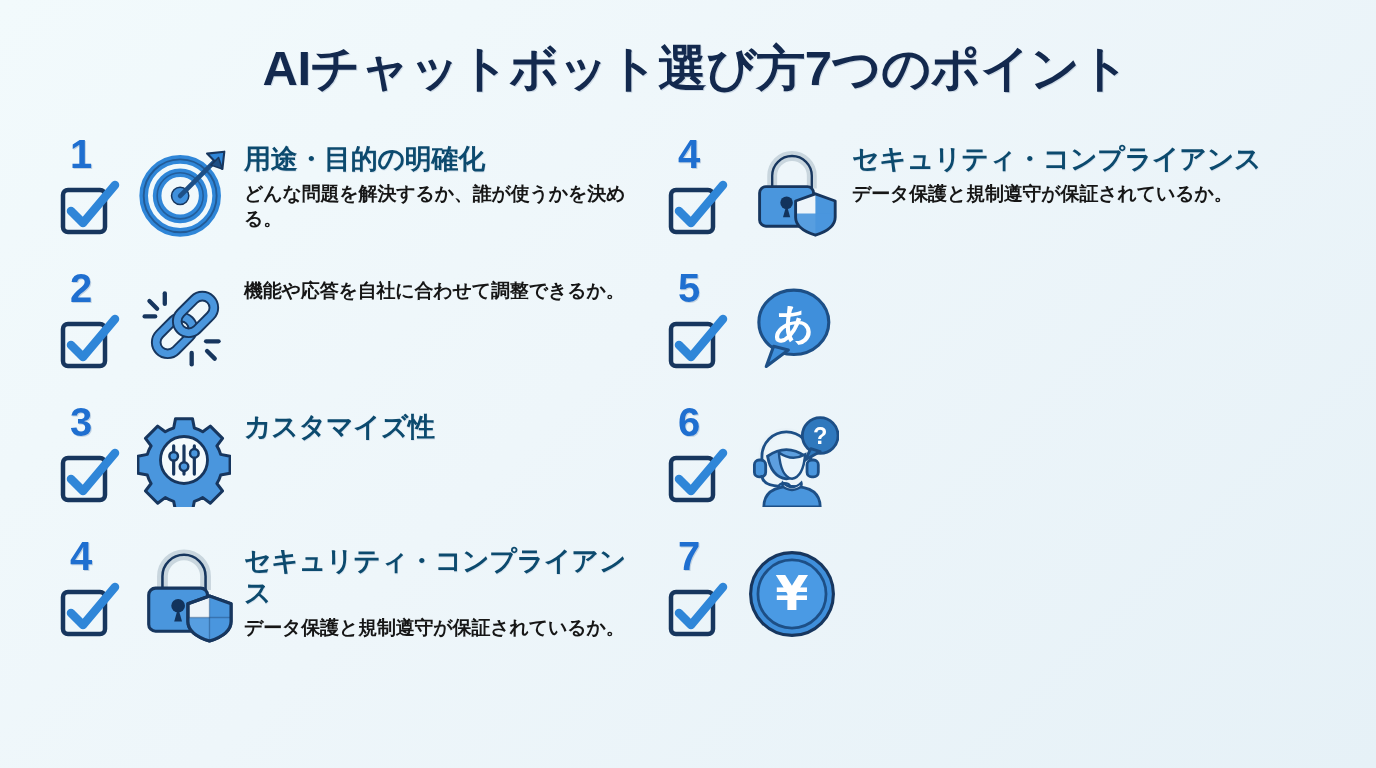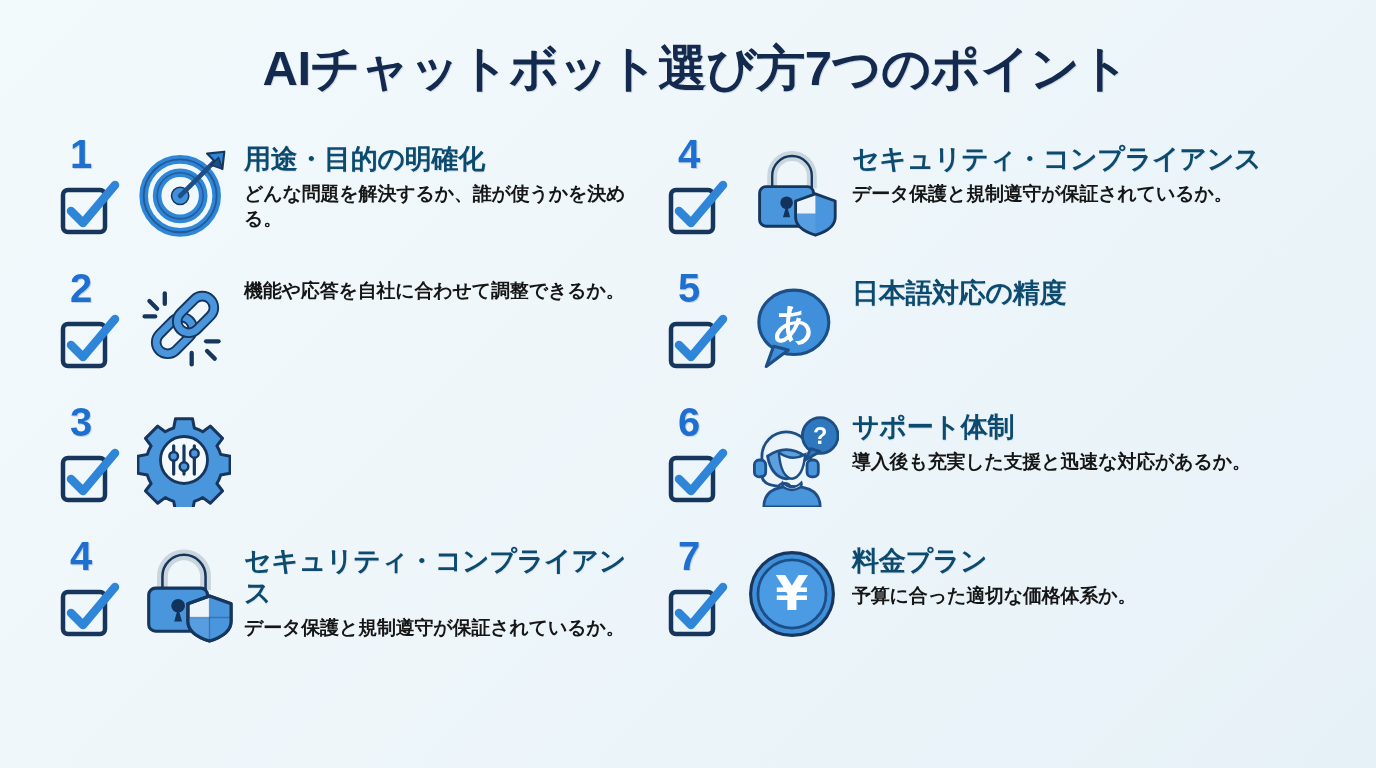--- a/index.html
+++ b/index.html
@@ -233,20 +233,21 @@
               <line x1="39" y1="35" x2="39" y2="65"></line>
               <line x1="50" y1="35" x2="50" y2="65"></line>
               <line x1="61" y1="35" x2="61" y2="65"></line>
             </g>
             <circle cx="39" cy="46" r="4.6" fill="#4a96dd" stroke="#17365e" stroke-width="2.6"></circle>
             <circle cx="50" cy="57" r="4.6" fill="#4a96dd" stroke="#17365e" stroke-width="2.6"></circle>
             <circle cx="61" cy="43" r="4.6" fill="#4a96dd" stroke="#17365e" stroke-width="2.6"></circle>
           </svg>
         </div>
         <div class="text-col">
+          <div class="item-title">カスタマイズ性</div>
         </div>
       </div>
 
       <div class="item">
         <div class="check-col">
           <div class="num">4</div>
           <div class="checkbox-glyph">
             <svg viewBox="0 0 60 60" width="60" height="60">
               <rect x="3" y="12" width="42" height="42" rx="5" ry="5" fill="none" stroke="#17365e" stroke-width="4.5"></rect>
               <path d="M11 33 L23 45 L55 7" fill="none" stroke="#2f86d8" stroke-width="8.5" stroke-linecap="round" stroke-linejoin="round"></path>
@@ -319,21 +320,20 @@
           </div>
         </div>
         <div class="icon-col">
           <svg viewBox="0 0 100 100" width="92" height="92">
             <ellipse cx="52" cy="46" rx="38" ry="35" fill="#3f8fdb" stroke="#1d4f86" stroke-width="3.4"></ellipse>
             <path d="M30 72 L22 94 L46 76 Z" fill="#3f8fdb" stroke="#1d4f86" stroke-width="3.4" stroke-linejoin="round"></path>
             <text x="52" y="62" font-family="'DejaVu Sans', sans-serif" font-size="44" font-weight="700" fill="#ffffff" text-anchor="middle">あ</text>
           </svg>
         </div>
         <div class="text-col">
-          <div class="item-title">日本語対応の精度</div>
         </div>
       </div>
 
       <div class="item">
         <div class="check-col">
           <div class="num">6</div>
           <div class="checkbox-glyph">
             <svg viewBox="0 0 60 60" width="60" height="60">
               <rect x="3" y="12" width="42" height="42" rx="5" ry="5" fill="none" stroke="#17365e" stroke-width="4.5"></rect>
               <path d="M11 33 L23 45 L55 7" fill="none" stroke="#2f86d8" stroke-width="8.5" stroke-linecap="round" stroke-linejoin="round"></path>
@@ -350,45 +350,37 @@
             <rect x="66" y="50" width="12" height="18" rx="5" fill="#4a96dd" stroke="#1d4f86" stroke-width="3"></rect>
             <path d="M18 66 q0 12 22 12" fill="none" stroke="#1d4f86" stroke-width="3"></path>
             <ellipse cx="42" cy="78" rx="6" ry="3.4" fill="#4a96dd" stroke="#1d4f86" stroke-width="2.4"></ellipse>
             <path d="M20 100 q0 -22 30 -22 q30 0 30 22 Z" fill="#4a96dd" stroke="#1d4f86" stroke-width="3" stroke-linejoin="round"></path>
             <path d="M40 74 q10 10 20 0 q2 6 -10 8 q-12 -2 -10 -8 Z" fill="#eaf4fb" stroke="#1d4f86" stroke-width="2.4"></path>
             <circle cx="80" cy="24" r="19" fill="#2f78bd" stroke="#1d4f86" stroke-width="3"></circle>
             <path d="M70 38 L64 50 L80 41 Z" fill="#2f78bd" stroke="#1d4f86" stroke-width="3" stroke-linejoin="round"></path>
             <text x="80" y="33" font-family="'Liberation Sans', sans-serif" font-size="25" font-weight="700" fill="#ffffff" text-anchor="middle">?</text>
           </svg>
         </div>
-        <div class="text-col">
-          <div class="item-title">サポート体制</div>
-          <div class="item-desc">導入後も充実した支援と迅速な対応があるか。</div>
-        </div>
       </div>
 
       <div class="item">
         <div class="check-col">
           <div class="num">7</div>
           <div class="checkbox-glyph">
             <svg viewBox="0 0 60 60" width="60" height="60">
               <rect x="3" y="12" width="42" height="42" rx="5" ry="5" fill="none" stroke="#17365e" stroke-width="4.5"></rect>
               <path d="M11 33 L23 45 L55 7" fill="none" stroke="#2f86d8" stroke-width="8.5" stroke-linecap="round" stroke-linejoin="round"></path>
             </svg>
           </div>
         </div>
         <div class="icon-col">
           <svg viewBox="0 0 100 100" width="92" height="92">
             <circle cx="50" cy="50" r="45" fill="#3f8fdb" stroke="#17365e" stroke-width="3.4"></circle>
             <circle cx="50" cy="50" r="37" fill="#4a9ae4" stroke="#1d4f86" stroke-width="3"></circle>
             <text x="50" y="67" font-family="'DejaVu Sans', sans-serif" font-size="52" font-weight="700" fill="#ffffff" text-anchor="middle">¥</text>
           </svg>
         </div>
-        <div class="text-col">
-          <div class="item-title">料金プラン</div>
-          <div class="item-desc">予算に合った適切な価格体系か。</div>
-        </div>
       </div>
 
     </div>
 
   </div>
 </div>
 
 </body></html>

